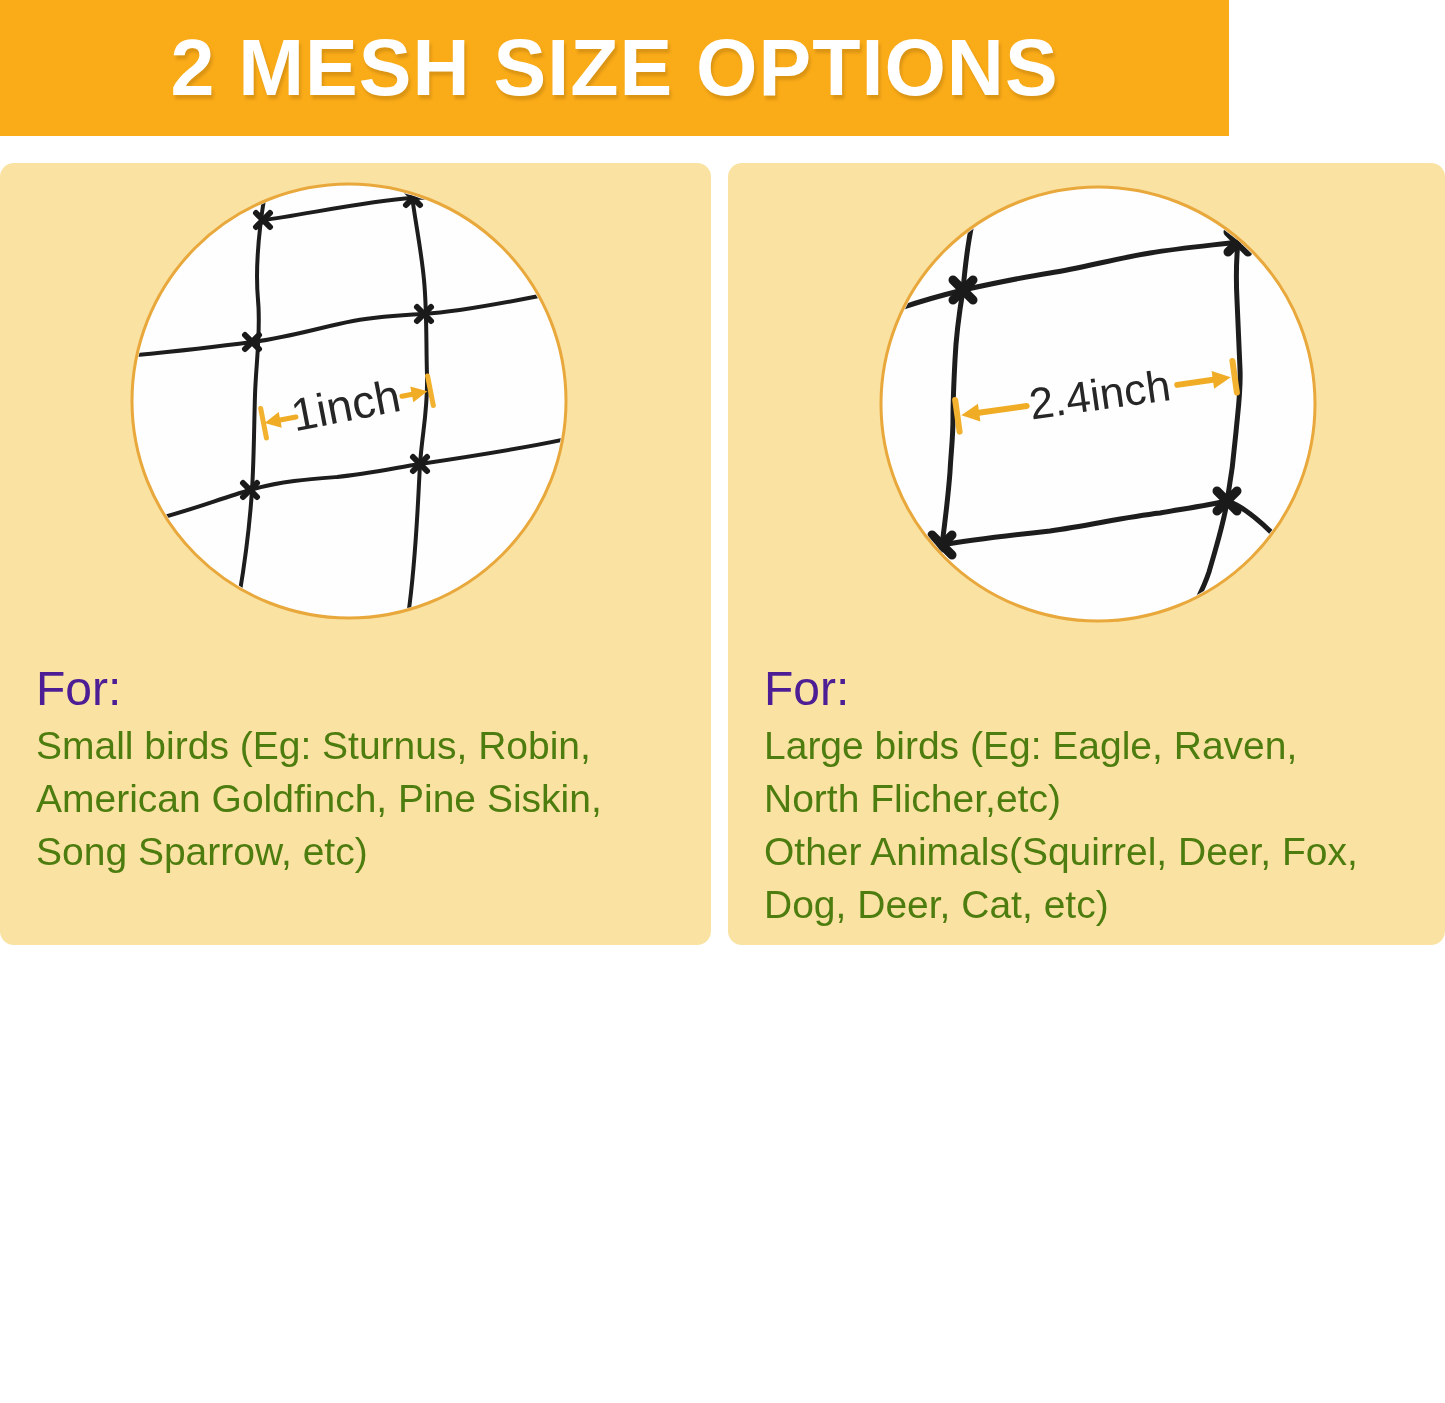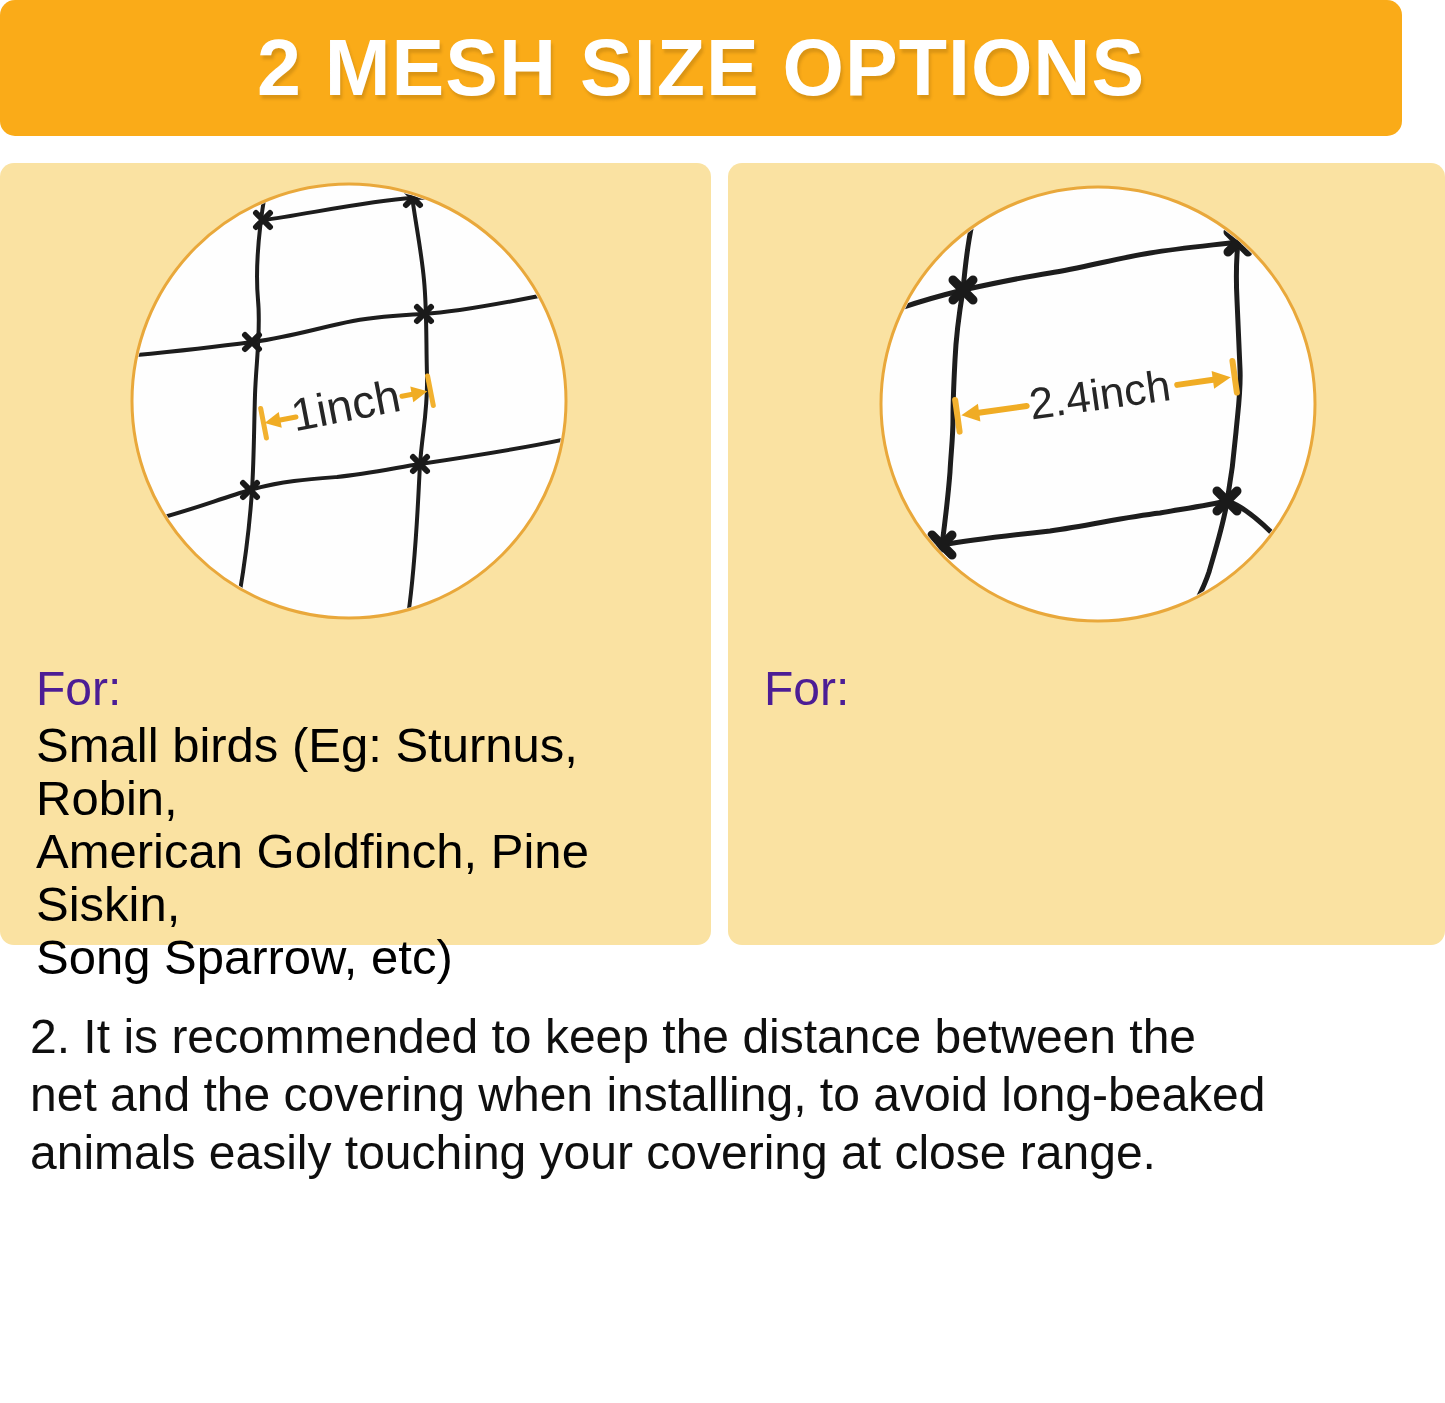--- a/index.html
+++ b/index.html
@@ -5,23 +5,23 @@
   * { margin:0; padding:0; box-sizing:border-box; }
   html,body { width:1445px; height:1403px; }
   body {
     position:relative;
     background:#ffffff;
     font-family:"Liberation Sans", sans-serif;
     overflow:hidden;
     color:#141414;
   }
   .banner {
-    position:absolute; left:0; top:0; width:1402px; height:136px;
+    position:absolute; left:0; top:0; width:1229px; height:136px;
     background:#FAAB18;
-    display:flex; align-items:center; justify-content:center;border-radius:15px;
+    display:flex; align-items:center; justify-content:center;
   }
   .banner h1 {
     font-size:79px; font-weight:bold; color:#ffffff; letter-spacing:1px;
     text-shadow:2px 4px 3px rgba(80,50,0,0.18);
     white-space:nowrap;
   }
   .panel {
     position:absolute; top:163px; height:782px;
     background:#FAE2A2; border-radius:14px;
   }
@@ -29,21 +29,21 @@
   .panel-right { left:728px; width:717px; }
   .circle-svg { position:absolute; display:block; }
   .panel-left  .circle-svg { left:119px; top:8px;  }
   .panel-right .circle-svg { left:140px; top:11px; }
   .for-heading {
     position:absolute; left:36px; top:498px;
     font-size:48px; line-height:56px; color:#4c1d95;
   }
   .desc {
     position:absolute; left:36px; top:556px;
-    font-size:49px; line-height:53px; color:#000000;
+    font-size:39px; line-height:53px; color:#4d7c0f;
     white-space:pre-line;
   }
   .instructions {
     position:absolute; left:30px; top:1008px; width:1400px;
   }
   .instructions p {
     font-size:48px; line-height:58px; color:#0f0f0f;
     white-space:pre-line;
   }
   .instructions p + p { margin-top:84px; }
@@ -131,19 +131,20 @@
       <line class="tick" x1="88" y1="206" x2="88" y2="238" stroke-width="6"></line>
       <line class="tick" x1="368" y1="206" x2="368" y2="238" stroke-width="6"></line>
       <line class="arrow-shaft" x1="158" y1="222" x2="106" y2="222" stroke-width="6"></line>
       <polygon class="arrow-head" points="92,222 110,213 110,231"></polygon>
       <line class="arrow-shaft" x1="310" y1="222" x2="348" y2="222" stroke-width="6"></line>
       <polygon class="arrow-head" points="364,222 346,213 346,231"></polygon>
       <text class="meas-label" x="161" y="236" font-size="44">2.4inch</text>
     </g>
   </svg>
   <div class="for-heading">For:</div>
+  <div class="desc">Large birds (Eg: Eagle, Raven,
+North Flicher,etc)
+Other Animals(Squirrel, Deer, Fox,
+Dog, Deer, Cat, etc)</div>
 </section>
 
 <div class="instructions">
-  <p>2. It is recommended to keep the distance between the
-net and the covering when installing, to avoid long-beaked
-animals easily touching your covering at close range.</p>
 </div>
 
 </body></html>

